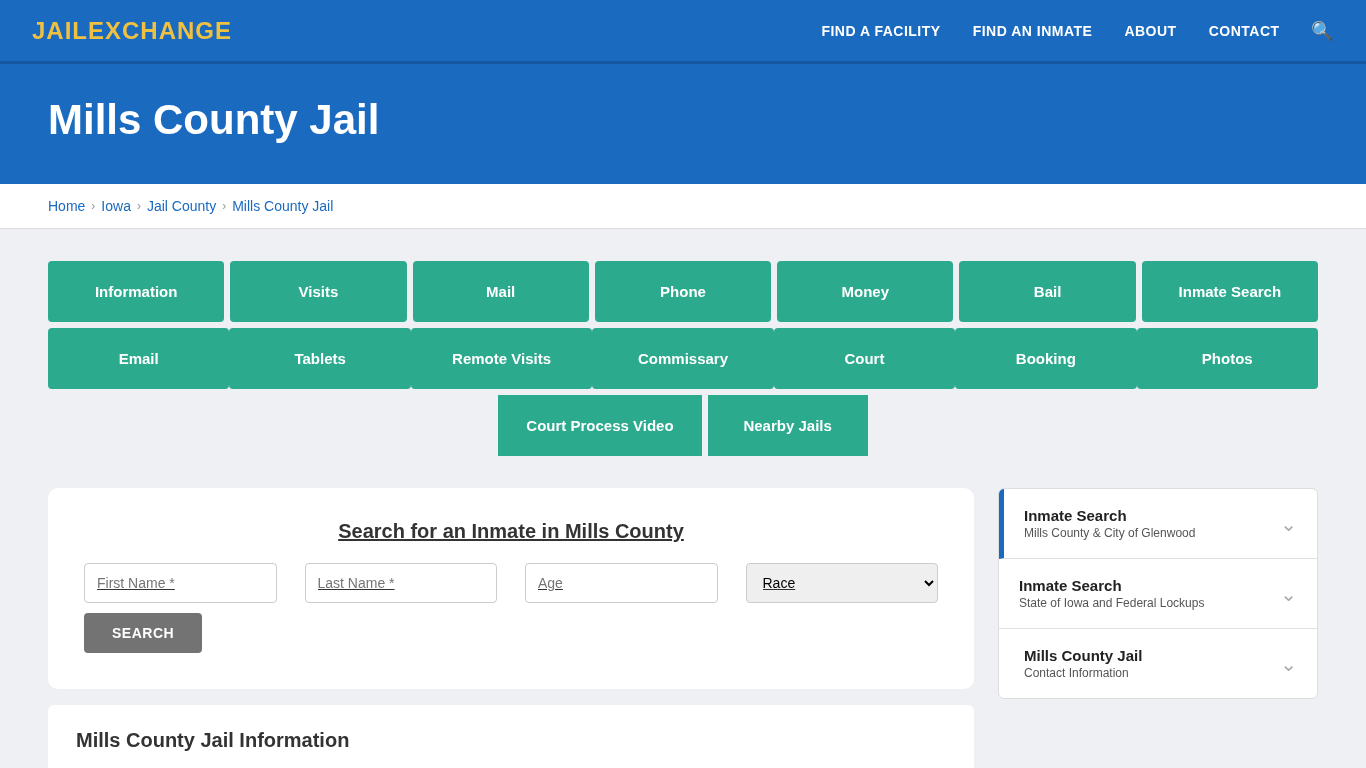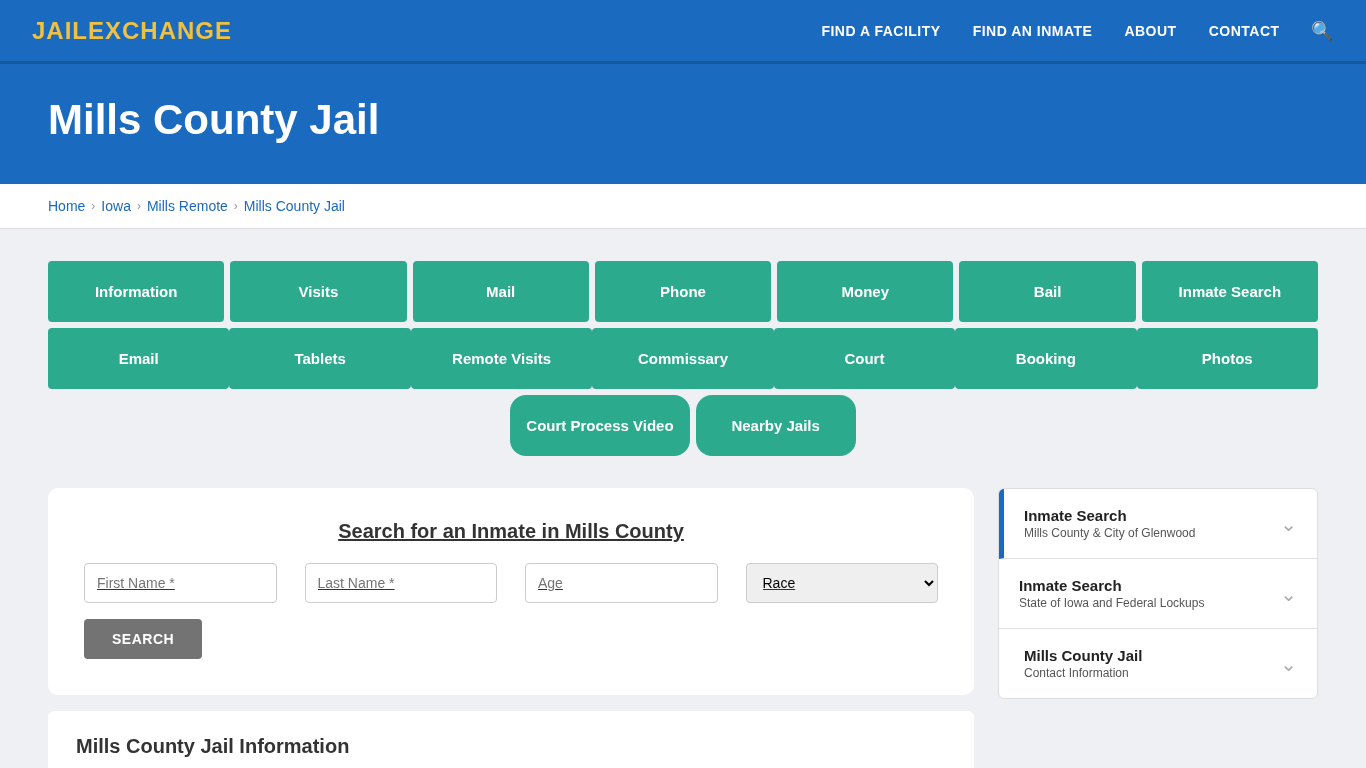--- a/index.html
+++ b/index.html
@@ -106,22 +106,22 @@
       font-size: 15px;
       font-weight: 600;
       cursor: pointer;
       text-align: center;
       width: 100%;
     }
     .grid-btn-wide {
       background: #2baa8e;
       color: #fff;
       border: none;
-      border-radius: 16px;
-      padding: 22px 16px;
+      border-radius: 0;
+      padding: 22px 28px;
       font-size: 15px;
       font-weight: 600;
       cursor: pointer;
       text-align: center;
       min-width: 160px;
     }
 
     
     .lower-section {
       display: flex;
@@ -140,21 +140,21 @@
     }
     .search-card h2 {
       text-align: center;
       font-size: 20px;
       font-weight: 700;
       margin-bottom: 20px;
     }
     .search-fields {
       display: flex;
       gap: 28px;
-      margin-bottom: 16px;
+      margin-bottom: 10px;
     }
     .search-fields input, .search-fields select {
       border: 1px solid #ccc;
       border-radius: 4px;
       padding: 10px 12px;
       font-size: 14px;
       flex: 1;
       min-width: 0;
     }
     .search-btn {
@@ -243,21 +243,21 @@
 <div class="hero">
   <h1 class="hero-title">Mills County Jail</h1>
 </div>
 
 <div class="breadcrumb-bar">
   <div class="breadcrumb">
     <a>Home</a>
     <span class="breadcrumb-sep">›</span>
     <a>Iowa</a>
     <span class="breadcrumb-sep">›</span>
-    <a>Mills Remote</a>
+    <a>Jail County</a>
     <span class="breadcrumb-sep">›</span>
     <span class="breadcrumb-current">Mills County Jail</span>
   </div>
 </div>
 
 <div class="main-content">
 
   <div class="btn-grid">
     <button class="grid-btn">Information</button>
     <button class="grid-btn">Visits</button>

